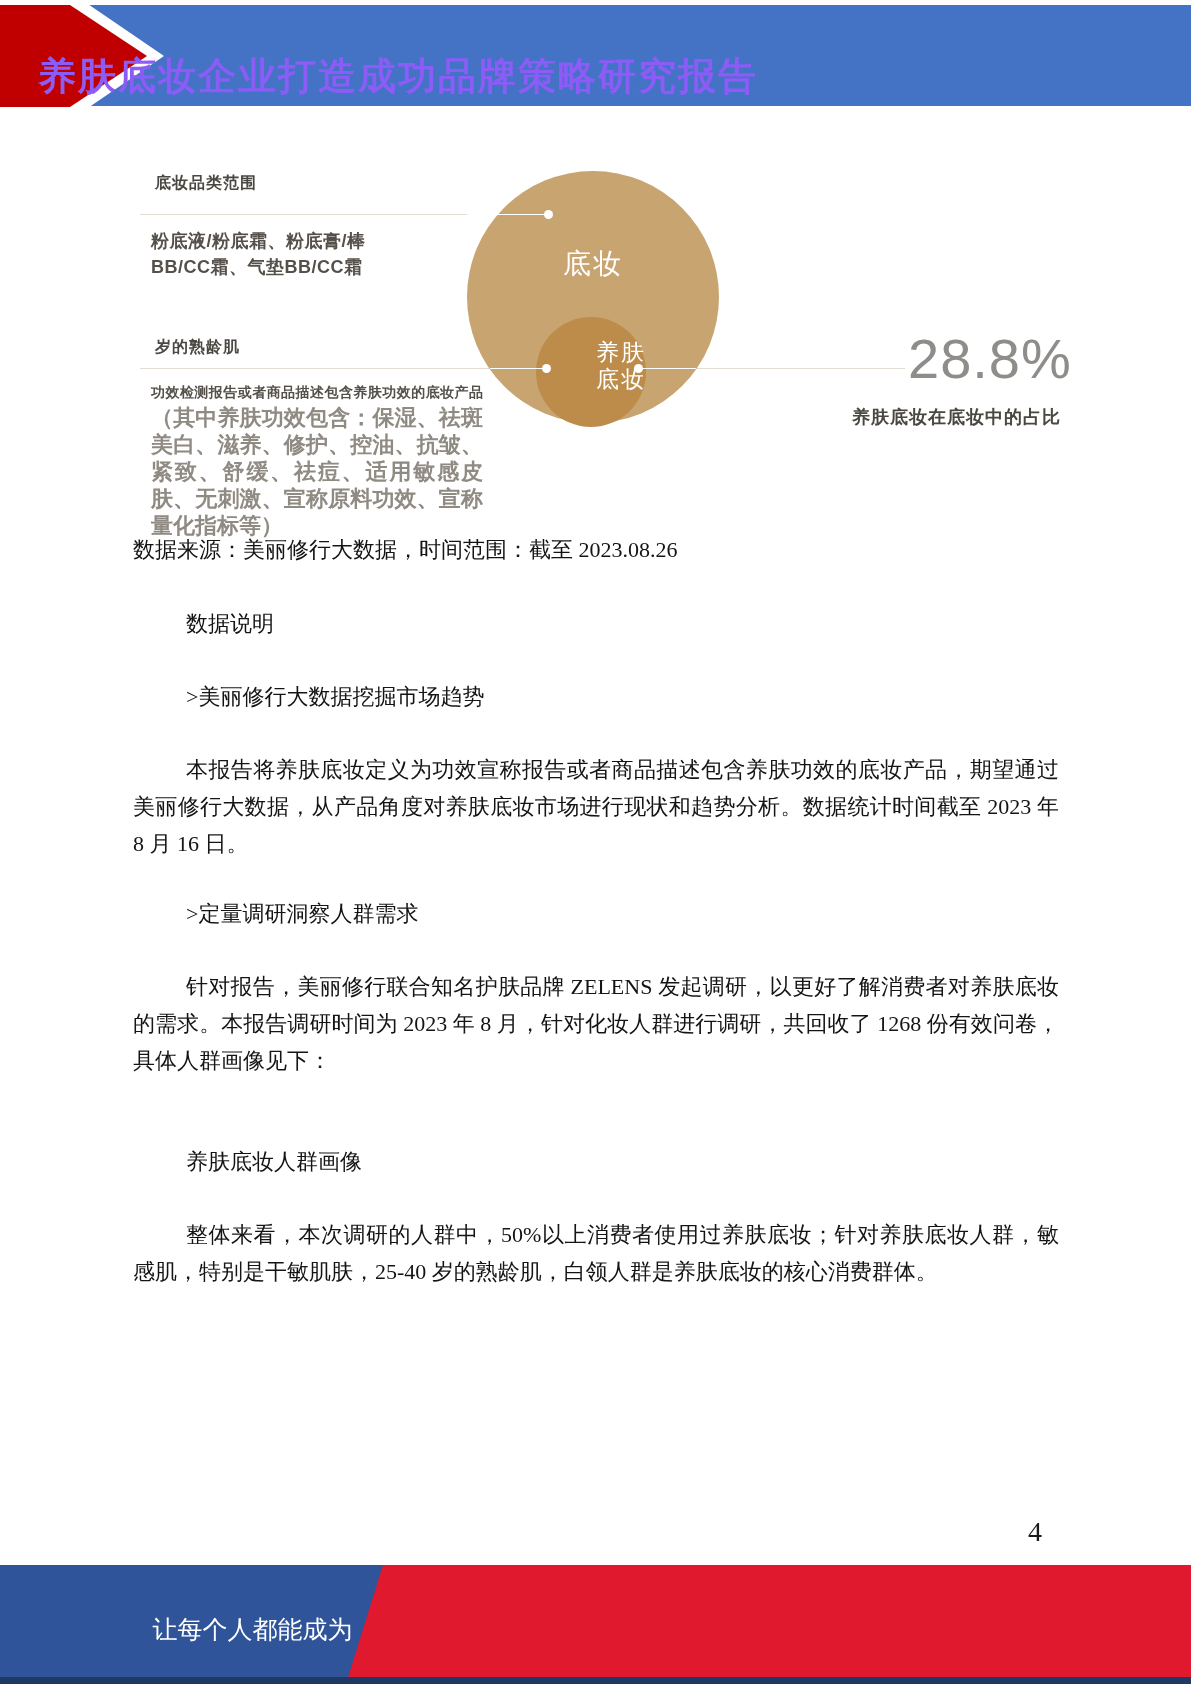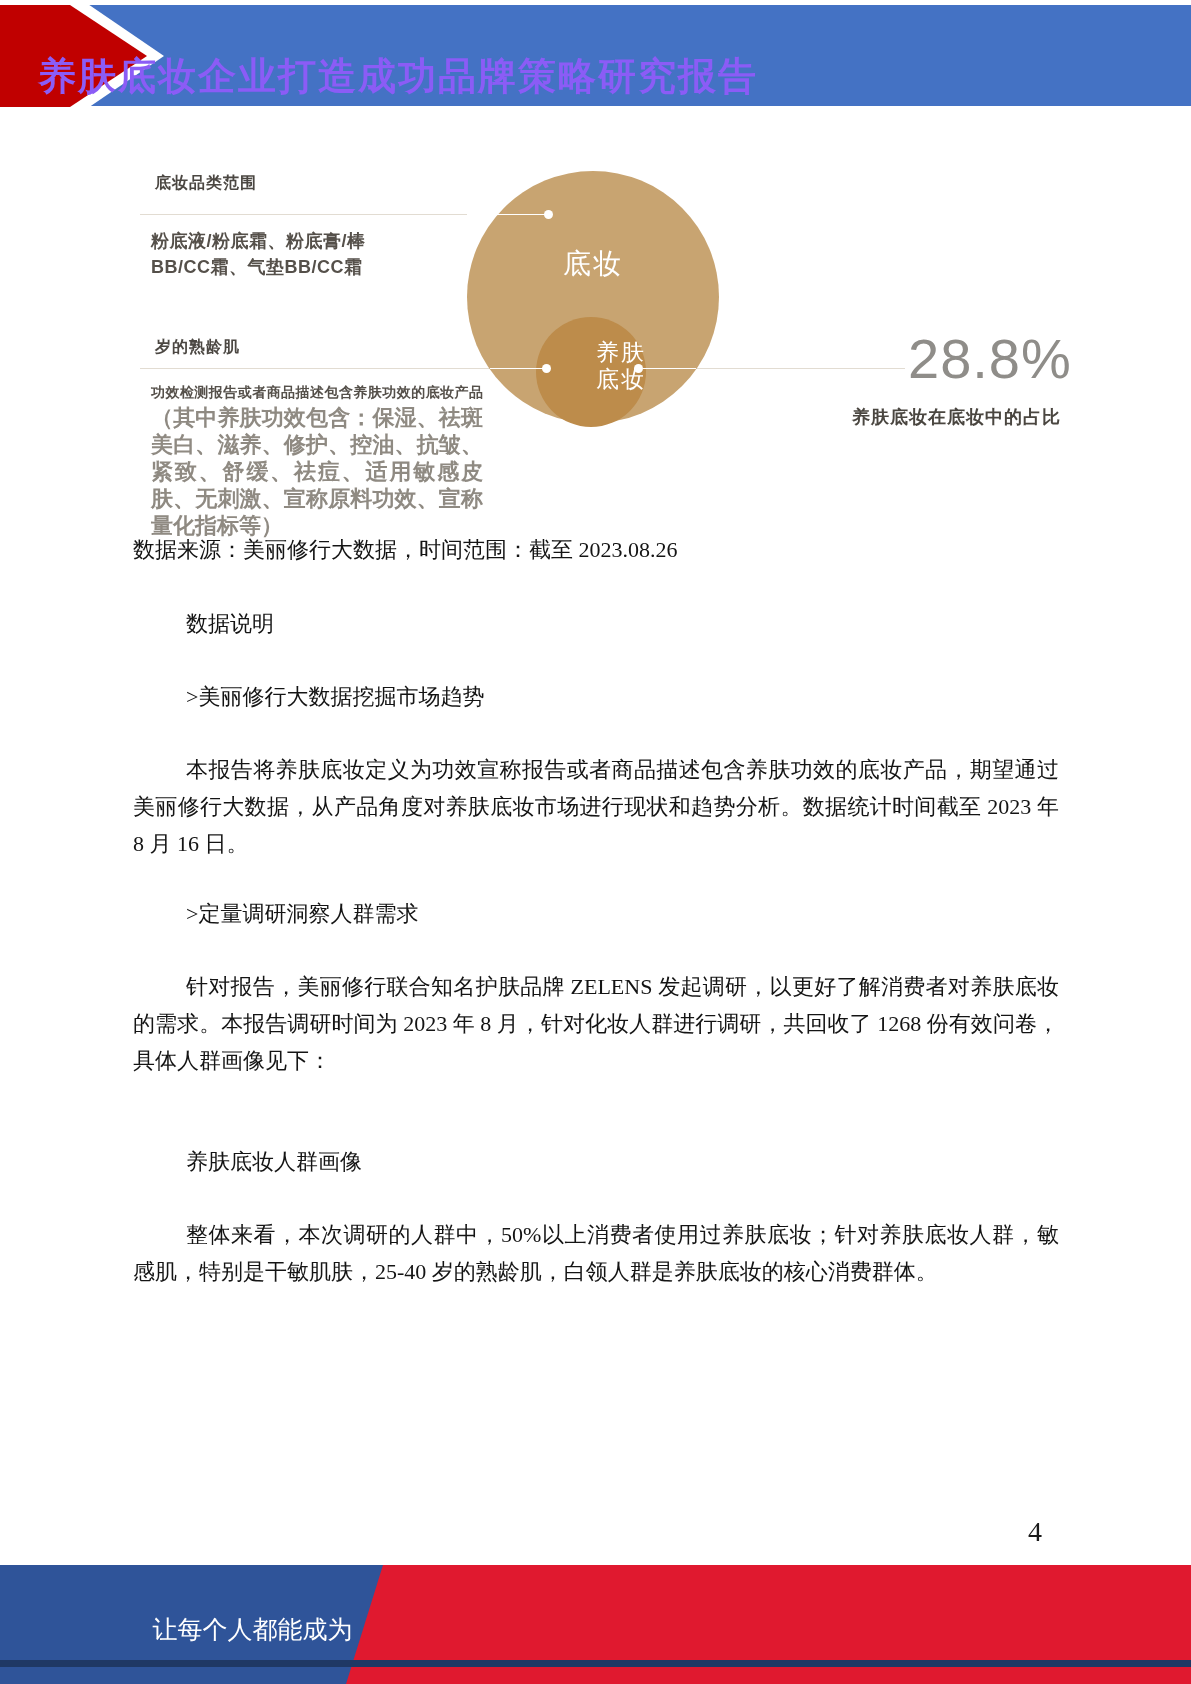--- a/index.html
+++ b/index.html
@@ -41,21 +41,21 @@
   
   .body-block{position:absolute;left:133px;width:926px;font-family:"Liberation Serif","DejaVu Serif",serif;
         font-size:22px;color:#141414;line-height:37px;}
   .body-block.para{text-align:justify;text-align-last:left;text-indent:53px;}
   .body-block.subhead{padding-left:53px;}
 
   .page-number{position:absolute;left:1028px;top:1516px;font-size:28px;color:#1a1a1a;
         font-family:"Liberation Serif","DejaVu Serif",serif;}
 
   
-  .footer{position:absolute;left:0;top:1565px;width:1191px;height:102px;}
+  .footer{position:absolute;left:0;top:1565px;width:1191px;height:119px;}
   .footer-red{position:absolute;left:0;top:0;width:1191px;height:119px;background:#E0192F;}
   .footer-blue{position:absolute;left:0;top:0;width:1191px;height:119px;background:#2F5499;
         clip-path:polygon(0 0,383px 0,346px 119px,0 119px);}
   .footer-navy{position:absolute;left:0;bottom:0;width:1191px;height:7px;background:#1F3864;}
   .footer-left-text{position:absolute;left:145px;top:48px;width:215px;text-align:center;color:#ffffff;
         font-size:25px;font-family:"Liberation Serif","DejaVu Serif",serif;}
   .footer-right-text{position:absolute;left:402px;top:46px;color:#ffffff;font-size:26px;
         font-family:"Liberation Serif","DejaVu Serif",serif;letter-spacing:0.5px;}
 </style>
 </head>

